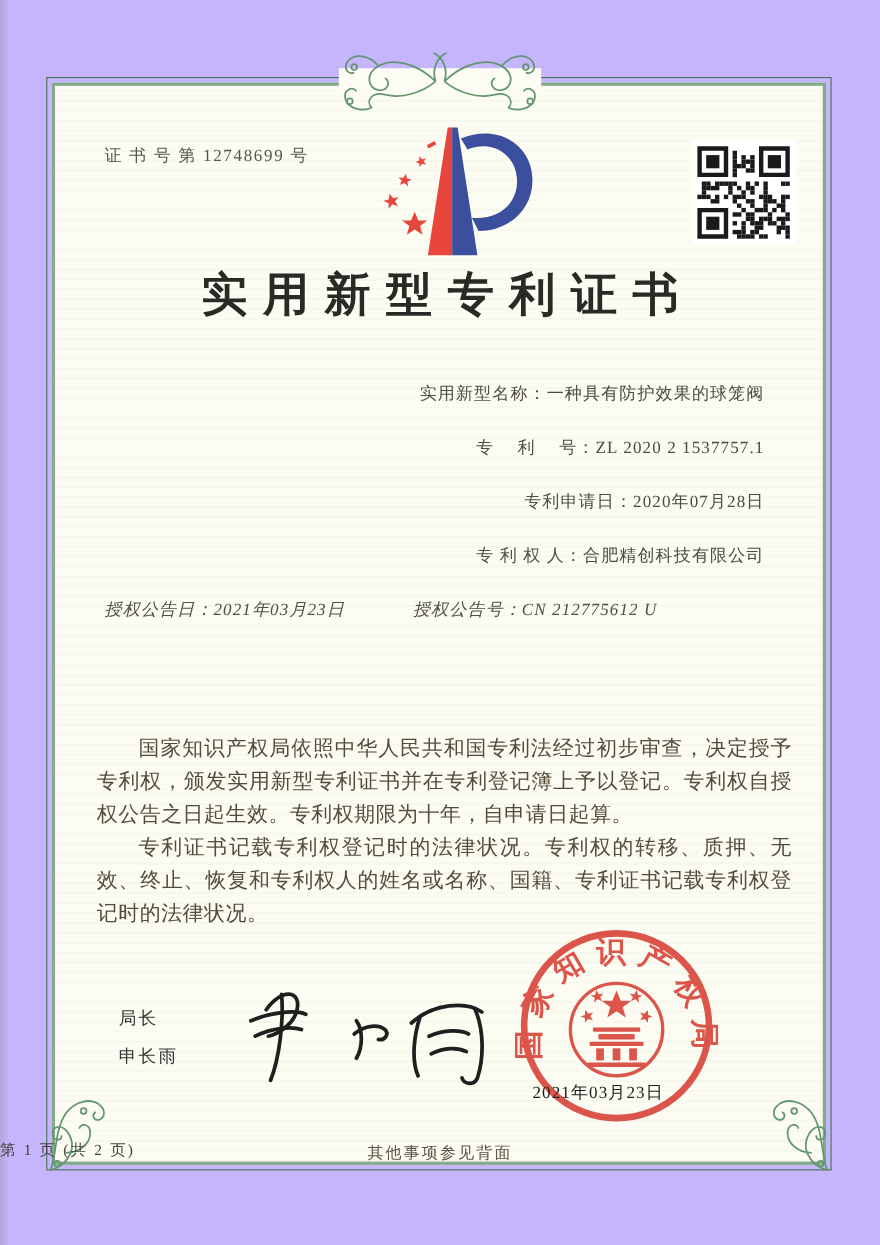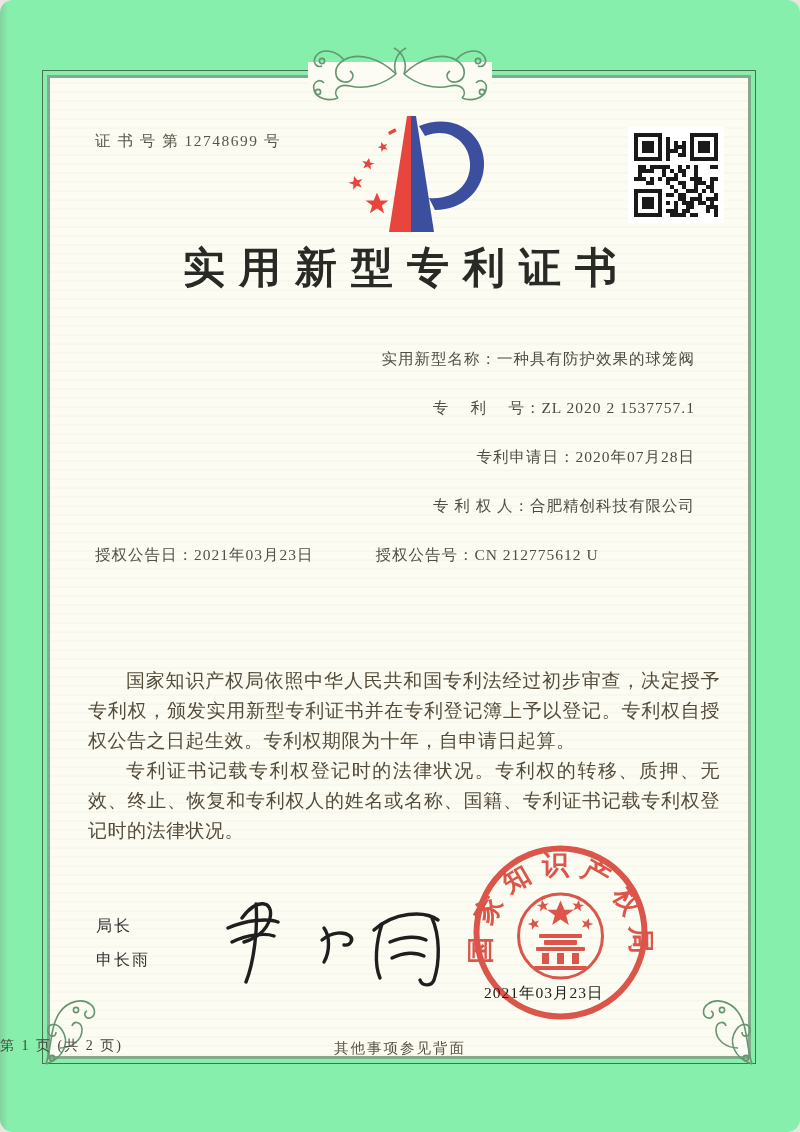--- a/index.html
+++ b/index.html
@@ -1,21 +1,20 @@
 <!DOCTYPE html>
 <html><head>
 <meta charset="utf-8">
 <style>
   html,body{margin:0;padding:0;background:#e8e6df;}
   .page{
     position:relative;width:800px;height:1132px;margin:0 auto;
-    background:#86efac;overflow:hidden;
+    background:#c4b5fd;overflow:hidden;
     font-family:"Liberation Serif","DejaVu Serif",serif;
     color:#3f3f38;
-    border-radius:13px;
   }
   .page::before{ 
     content:"";position:absolute;left:0;top:0;width:8px;height:100%;
     background:linear-gradient(90deg,rgba(120,120,115,.25),rgba(120,120,115,0));
   }
   
   .frame-outer{
     position:absolute;left:42px;top:70px;width:714px;height:994px;
     border:1.5px solid #48714f;box-sizing:border-box;
   }
@@ -37,29 +36,29 @@
   .title{
     position:absolute;left:0;top:240px;width:100%;margin:0;
     text-align:center;font-size:42px;font-weight:700;color:#292925;
     letter-spacing:14px;text-indent:14px;
   }
   .fields{position:absolute;left:95px;top:347px;width:600px;font-size:15.5px;}
   .field-row{display:flex;align-items:flex-start;margin-bottom:26px;line-height:23px;justify-content:flex-end;}
   .field-label{white-space:pre;letter-spacing:1px;color:#514f44;flex:none;}
   .field-value{letter-spacing:1px;color:#4c4a40;max-width:460px;}
   .grant-row{line-height:23px;margin-top:2px;white-space:nowrap;}
-  .grant-pair{letter-spacing:1px;color:#514f44;}
+  .grant-pair{letter-spacing:1px;color:#514f44;font-style:italic;}
   .grant-pair.second{margin-left:58px;}
   .paragraphs{
     position:absolute;left:88px;top:666px;width:632px;
     font-size:19px;line-height:30px;color:#544c3b;letter-spacing:.5px;
     text-align:justify;
   }
   .paragraphs p{margin:0;text-indent:2em;}
-  .signoff{position:absolute;left:96px;top:916px;font-size:16px;color:#333;
+  .signoff{position:absolute;left:108px;top:916px;font-size:16px;color:#333;
     font-family:"Liberation Sans","DejaVu Sans",sans-serif;}
   .signoff div{margin-bottom:13px;letter-spacing:2px;}
   .signature{position:absolute;left:212px;top:884px;}
   .seal{position:absolute;left:468px;top:840px;opacity:.93;}
   .seal-date{
     position:absolute;left:484px;top:983px;width:170px;
     font-size:15.5px;color:#1c1c1c;letter-spacing:1px;white-space:nowrap;
   }
   .page-footer{
     position:absolute;left:0;top:1037px;width:100%;

